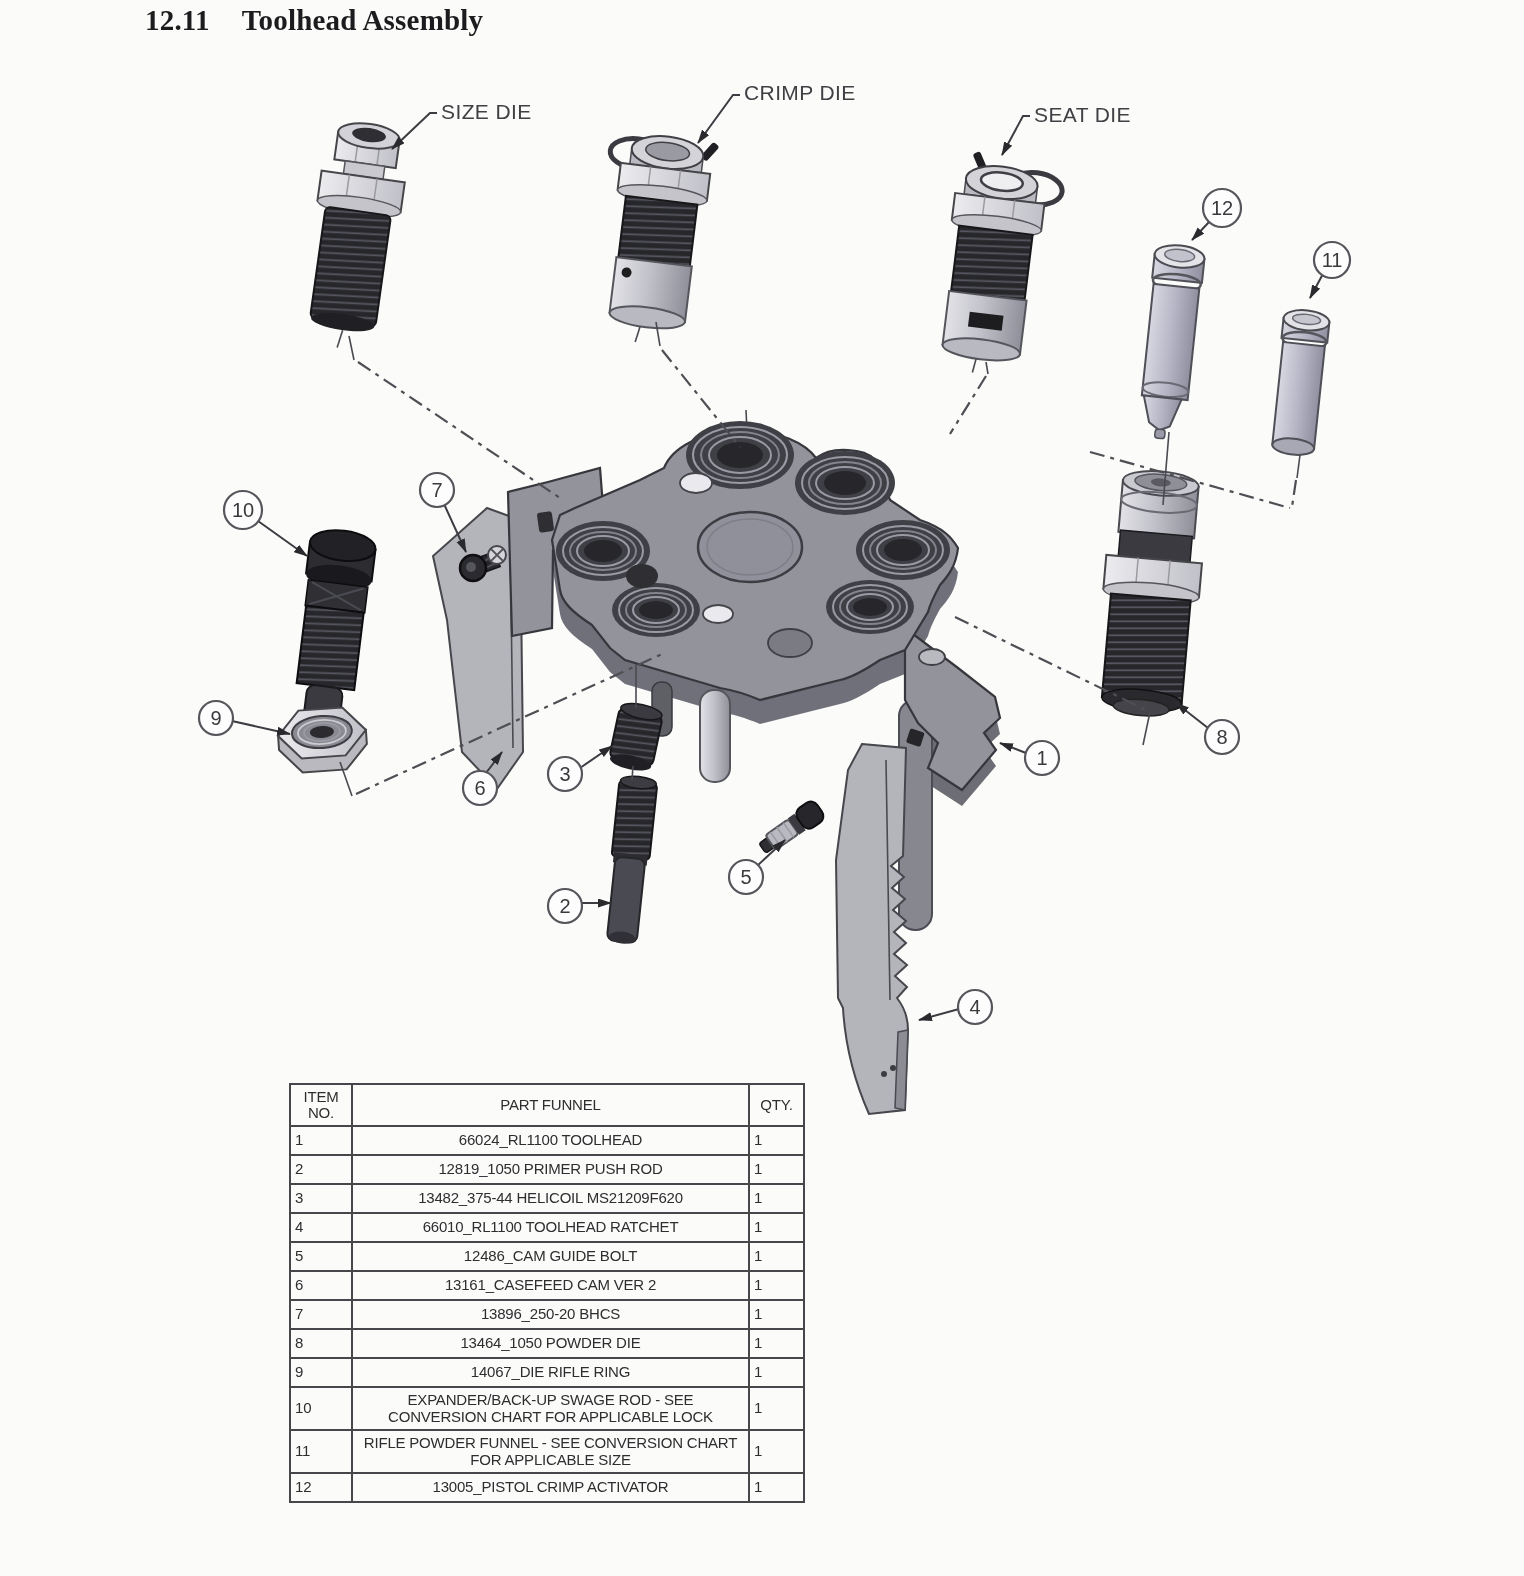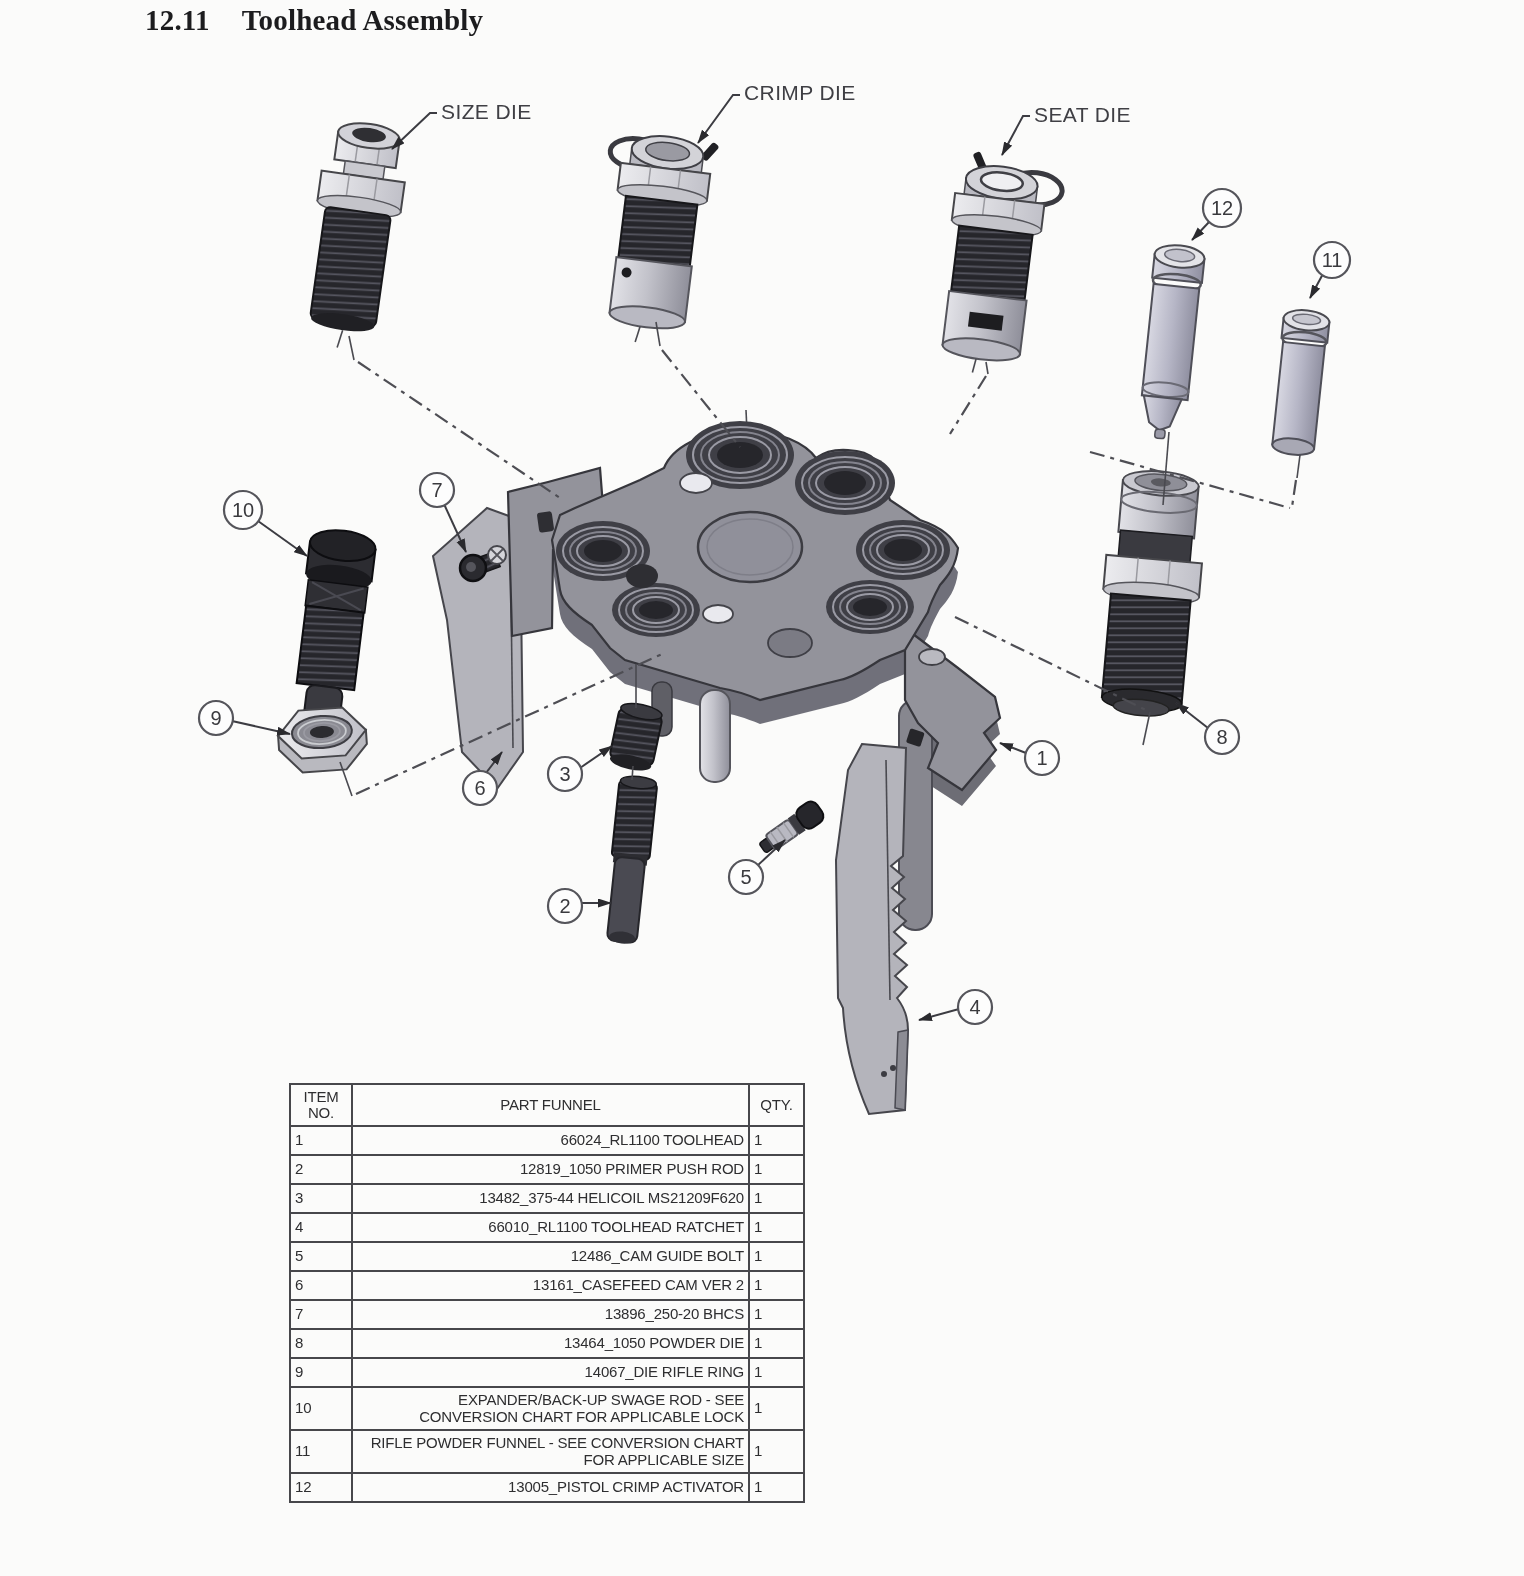--- a/index.html
+++ b/index.html
@@ -20,21 +20,21 @@
   .lightp{fill:#b4b4bb;stroke:#46464c;stroke-width:2}
   .facet{stroke:#9a9aa0;stroke-width:1.5}
   
   .parts-table{position:absolute;left:253px;top:1083px;border-collapse:collapse;
       font-size:15px;letter-spacing:-0.2px;color:#2e2e30;table-layout:fixed;line-height:1.08;margin-left:36px;}
   .parts-table td,.parts-table th{border:2px solid #47474b;padding:1px 4px;font-weight:normal;
       overflow:hidden;}
   .col-item{width:62px;text-align:center;}
   .col-part{width:397px;text-align:center;}
   .col-qty{width:55px;text-align:center;}
-  .parts-table td.cell-part{text-align:right;}
+  .parts-table td.cell-part{text-align:center;}
   .parts-table tr{height:29px;}
   .parts-table tr.hd{height:42px;}
   .parts-table tr.tall{height:43px;}
 </style>
 </head>
 <body>
 
 <div class="page">
 
   <div class="title">

